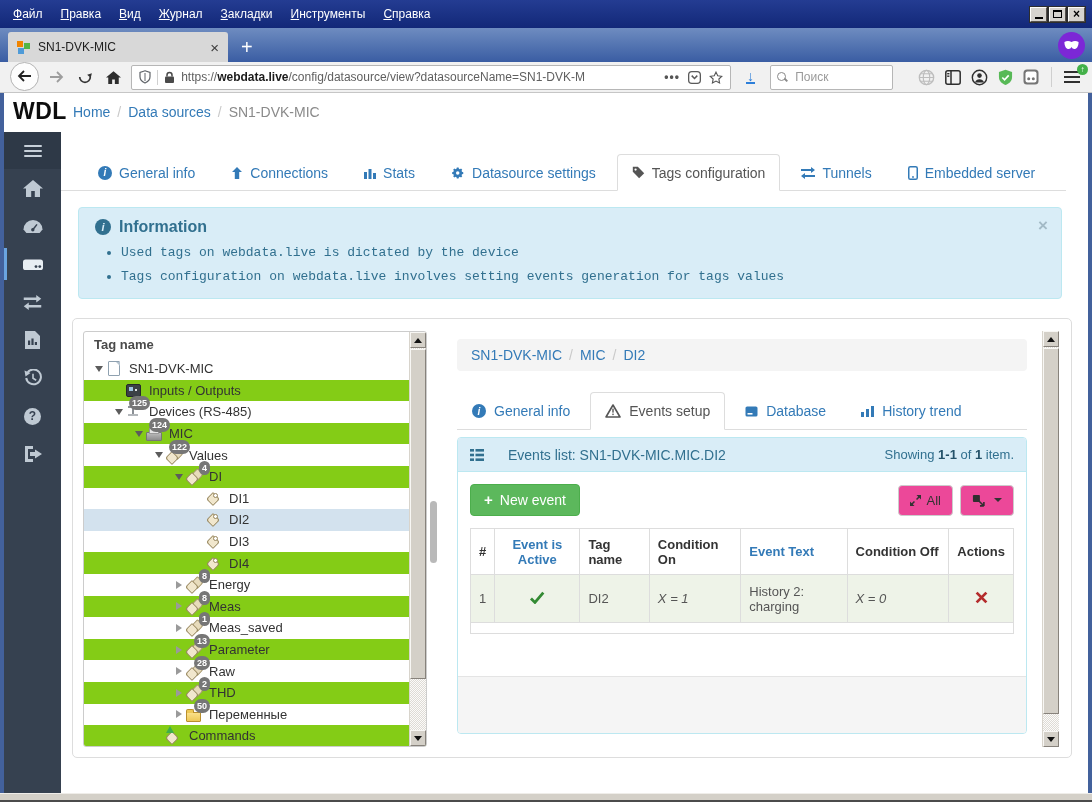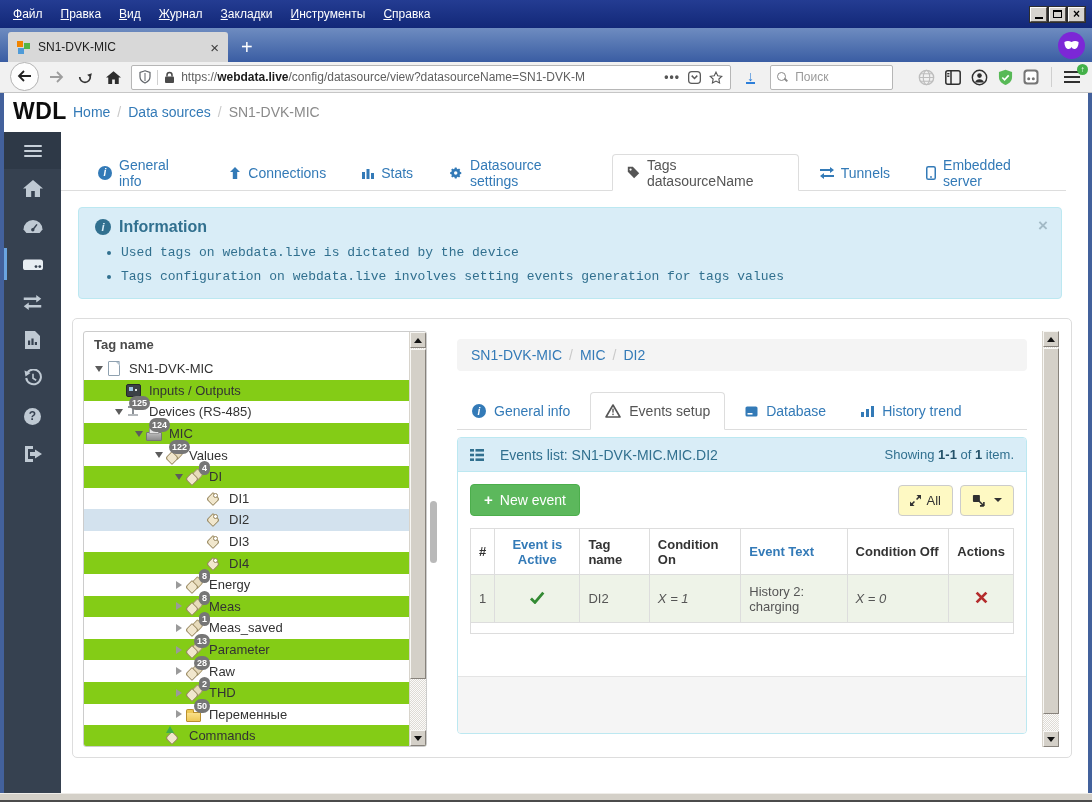--- a/index.html
+++ b/index.html
@@ -164,30 +164,30 @@
   .dcrumb { margin:8px 32px 16px 16px; background:#f4f4f4; border-radius:4px; padding:8px 14px; font-size:14px; color:#9a9a9a; }
   .dcrumb .lnk { color:#337ab7; text-decoration:none; }
   .stabs { margin:21px 32px 0 16px; padding:0; border-bottom:1px solid #ddd; display:flex; gap:5px;
            list-style:none; font-size:14px; }
   .stab { display:flex; align-items:center; gap:8px; padding:0 14px; height:38px; color:#337ab7;
           border:1px solid transparent; border-radius:4px 4px 0 0; cursor:pointer; margin-bottom:-1px; }
   .stab.active { background:#fff; border-color:#ddd #ddd #fff; color:#555; }
 
   .panel { margin:7px 32px 0 16px; height:297px; border:1px solid #bce8f1; border-radius:4px; position:relative; }
   .phead { height:34px; background:#d9edf7; border-bottom:1px solid #bce8f1; border-radius:3px 3px 0 0;
-           display:flex; align-items:center; gap:16px; padding:0 12px; color:#31708f; font-size:14px; }
+           display:flex; align-items:center; gap:24px; padding:0 12px; color:#31708f; font-size:14px; }
   .psummary { margin-left:auto; font-size:13px; }
   .psummary b { color:#245269; }
   .pbody { padding:12px; }
   .toolbar { display:flex; align-items:center; }
   .btn-success { background:#5cb85c; border:1px solid #4cae4c; color:#fff; border-radius:4px; padding:7px 13px;
                  font-size:14px; display:flex; align-items:center; gap:7px; cursor:pointer; }
   .plus-g { font-weight:bold; font-size:15px; line-height:10px; }
   .btngroup { margin-left:auto; display:flex; gap:7px; }
-  .btn-default { background:#fef9c3; border:1px solid #ccc; border-radius:4px; padding:7px 11px; font-size:13px;
+  .btn-default { background:#ec4899; border:1px solid #ccc; border-radius:4px; padding:7px 11px; font-size:13px;
                  color:#333; display:flex; align-items:center; gap:6px; cursor:pointer; }
   .caret { width:0; height:0; border-top:4px solid #333; border-left:4px solid transparent; border-right:4px solid transparent; margin-left:3px; }
 
   table.etable { width:100%; border-collapse:collapse; margin-top:12px; font-size:13px; }
   .etable th, .etable td { border:1px solid #ddd; padding:6px 8px; vertical-align:middle; text-align:left; }
   .etable th { color:#333; font-weight:bold; height:46px; }
   .etable .c { text-align:center; }
   .etable th.link { color:#337ab7; }
   .etable tr.datarow td { background:#eef3e8; color:#555; height:48px; }
   .etable td.lnk, .lnk2 { color:#337ab7; cursor:pointer; }
@@ -439,21 +439,21 @@
             </span>
             <span>Datasource settings</span>
           </li>
           <li class="mtab active">
             <span class="icn">
               <svg width="13" height="13" viewBox="0 0 16 16">
                 <path fill="currentColor" d="M1 1h6.2L15 8.8 8.8 15 1 7.2z"></path>
                 <circle cx="4.4" cy="4.4" r="1.4" fill="#fff"></circle>
               </svg>
             </span>
-            <span>Tags datasourceName</span>
+            <span>Tags configuration</span>
           </li>
           <li class="mtab">
             <span class="icn">
               <svg width="14" height="12" viewBox="0 0 14 12">
                 <path fill="currentColor" d="M14 3L10 0v2H0v2h10v2zM0 9l4-3v2h10v2H4v2z"></path>
               </svg>
             </span>
             <span>Tunnels</span>
           </li>
           <li class="mtab">

